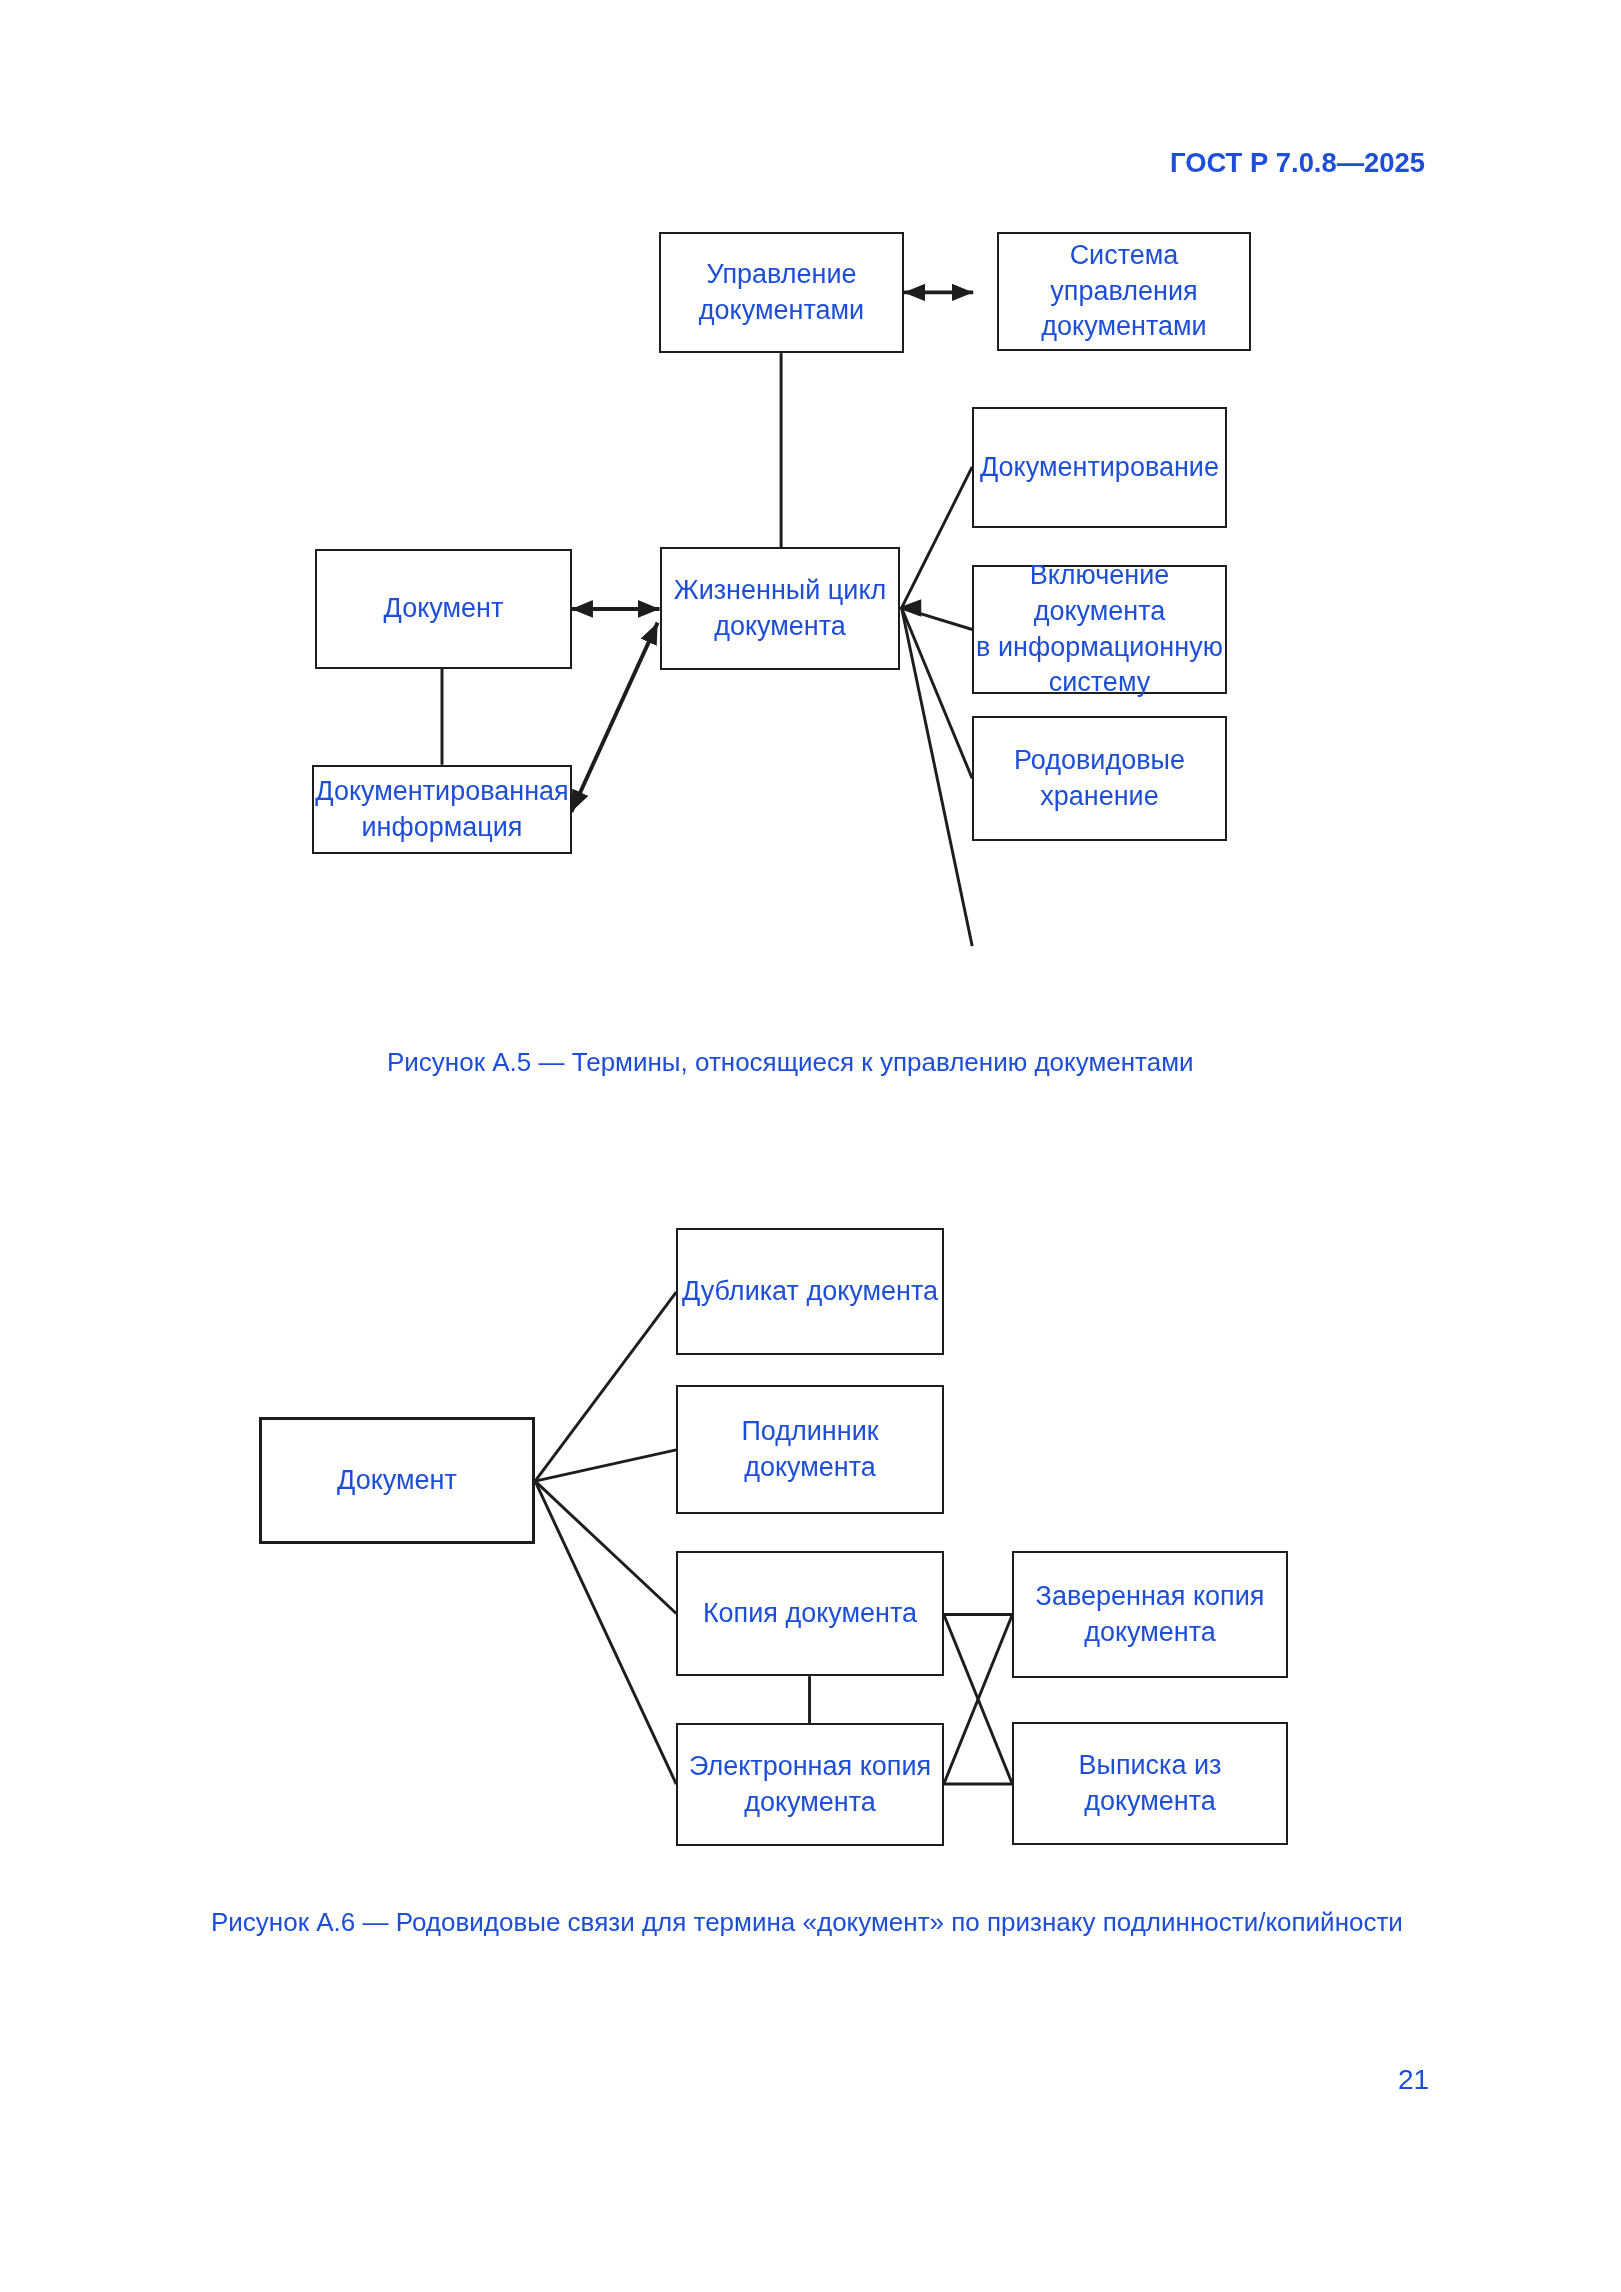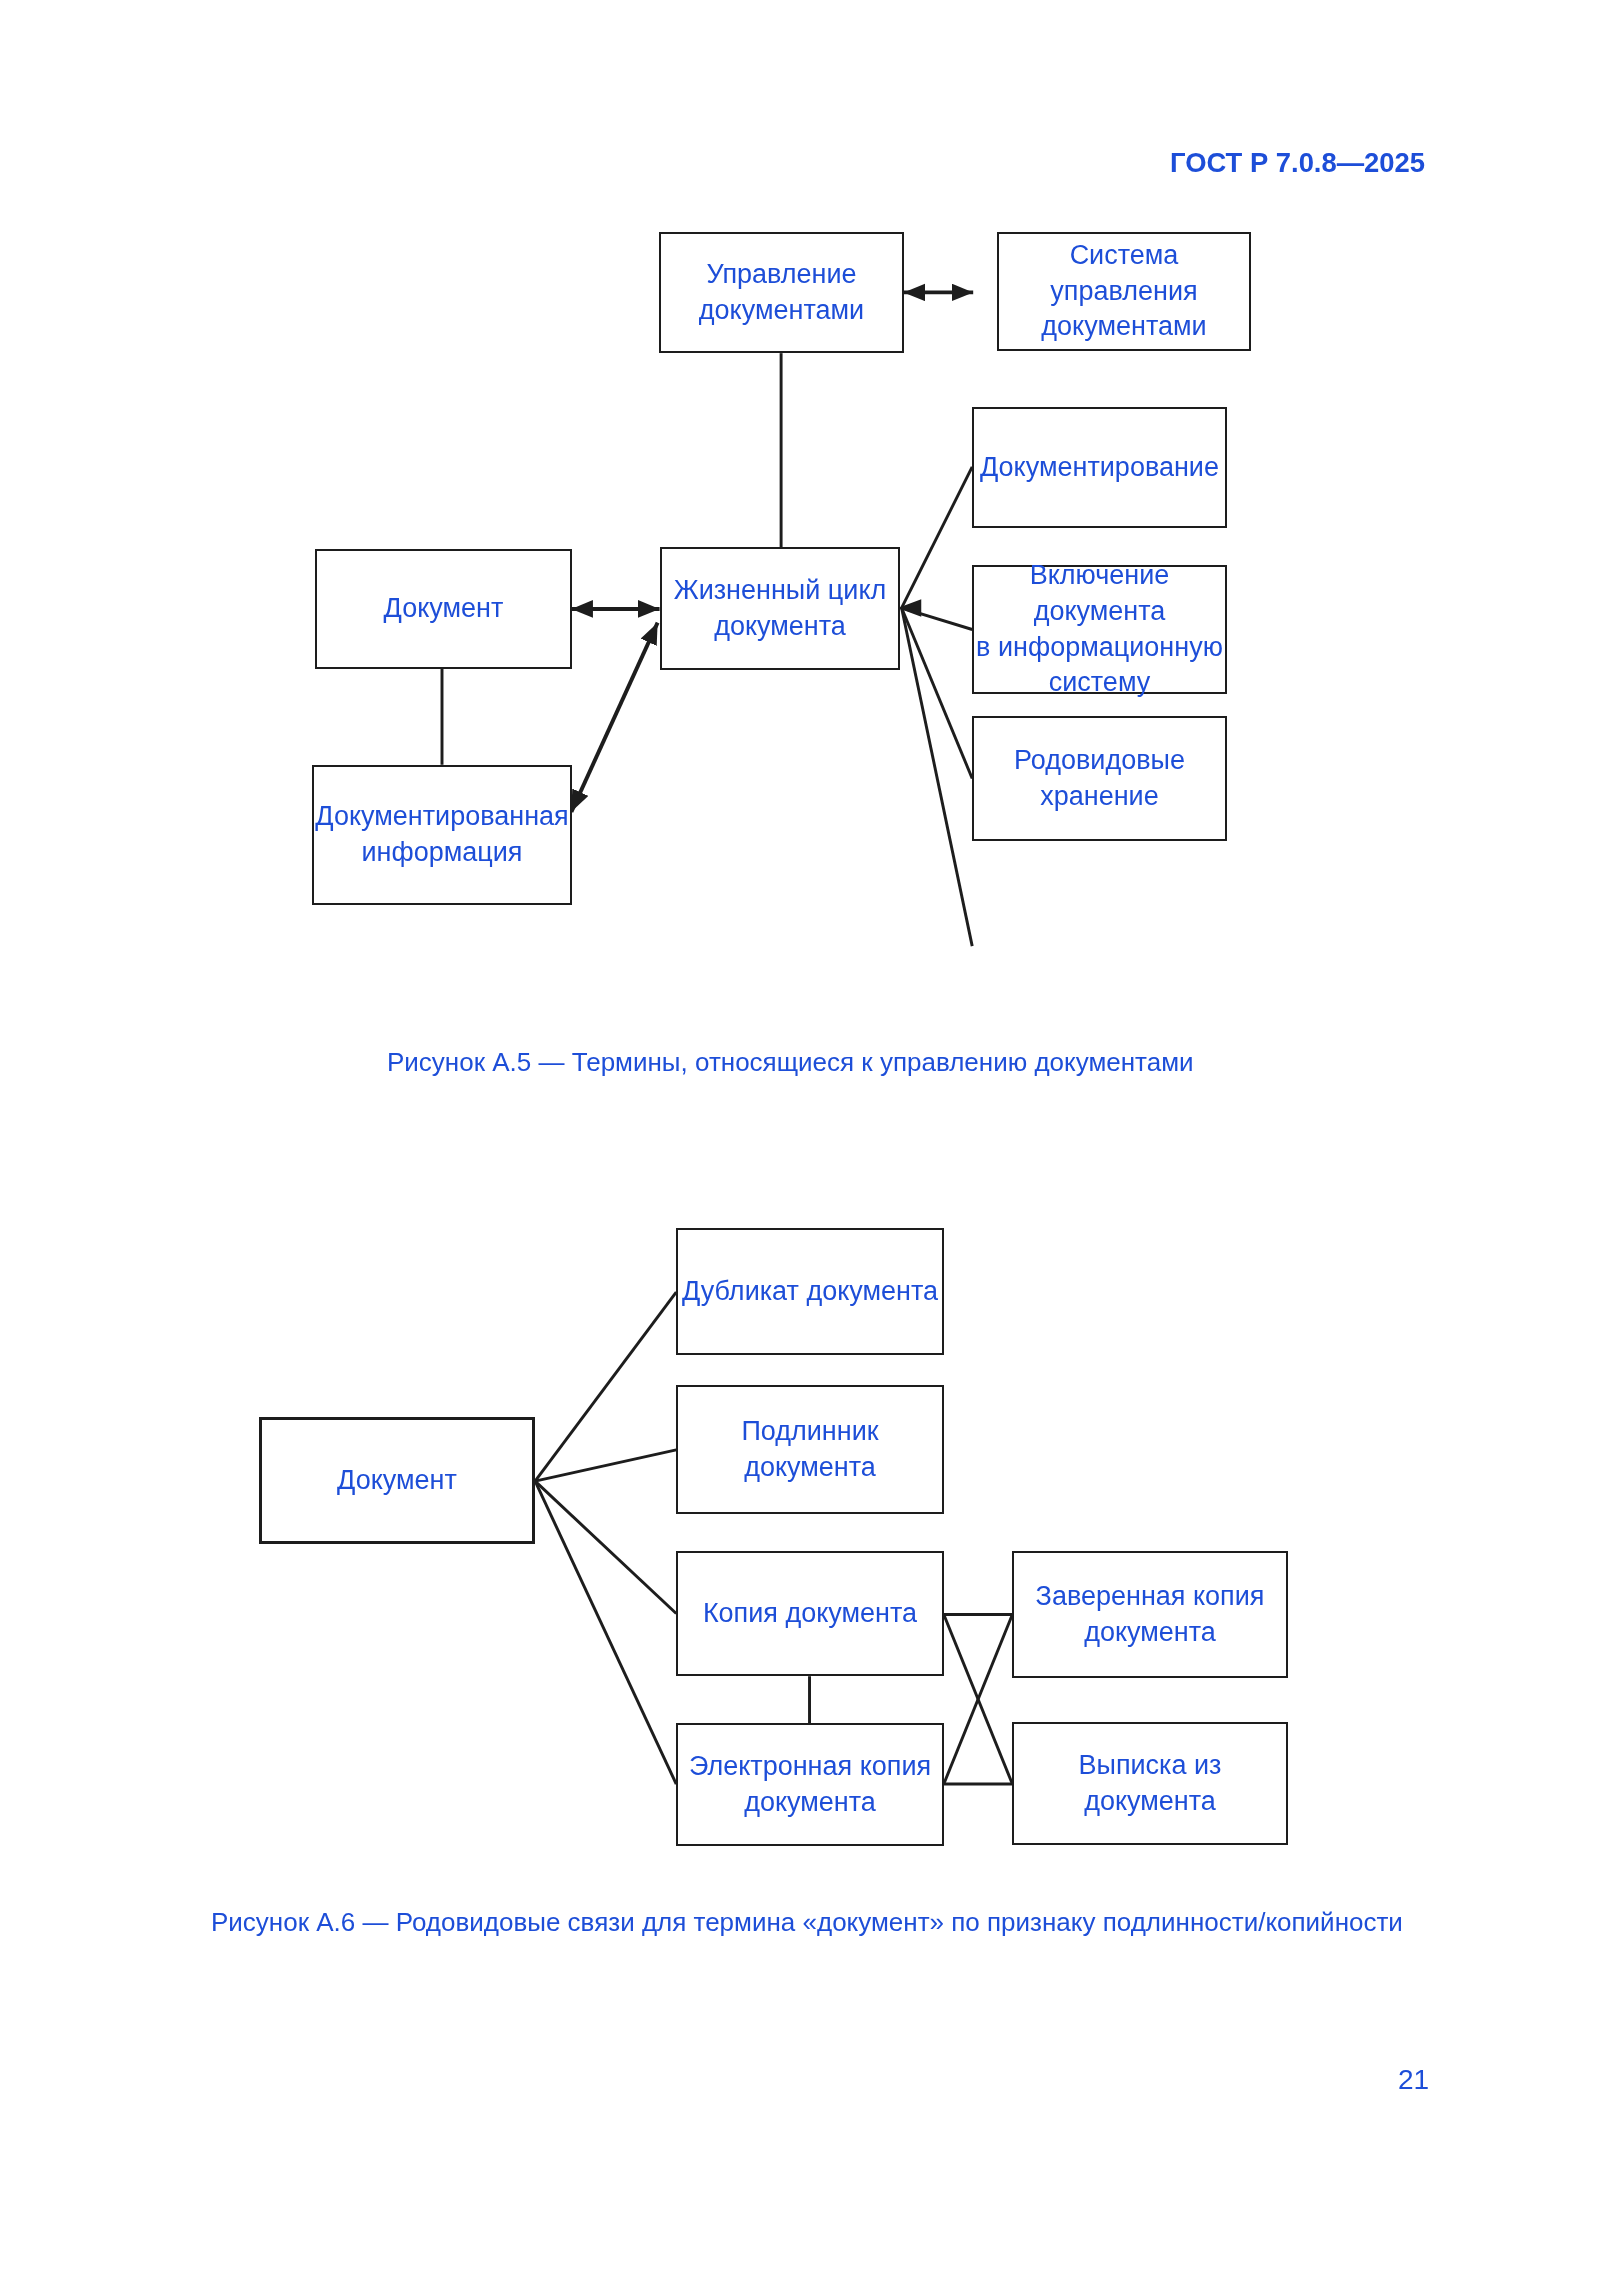--- a/index.html
+++ b/index.html
@@ -36,21 +36,21 @@
     font-size:27px;font-weight:400;line-height:1.32;
     white-space:pre-line;
     z-index:2;
   }
   .thick{border-width:3.9px;}
   
   .b-upr {left:659px; top:232px; width:245px; height:121px;}
   .b-sys {left:973px; top:232px; width:254px; height:119px;margin-left:24px;}
   .b-doc1{left:315px; top:549px; width:257px; height:120px;}
   .b-zhc {left:660px; top:547px; width:240px; height:123px;}
-  .b-dinf{left:312px; top:765px; width:260px; height:140px;}
+  .b-dinf{left:312px; top:765px; width:260px; height:89px;}
   .b-dok {left:972px; top:407px; width:255px; height:121px;}
   .b-vkl {left:972px; top:565px; width:255px; height:129px;}
   .b-oper{left:972px; top:716px; width:255px; height:125px;}
   .b-arh {left:972px; top:882px; width:255px; height:127px;}
   
   .b-doc2{left:259px; top:1417px;width:276px; height:127px;}
   .b-dub {left:676px; top:1228px;width:268px; height:127px;}
   .b-pod {left:676px; top:1385px;width:268px; height:129px;}
   .b-kop {left:676px; top:1551px;width:268px; height:125px;}
   .b-elk {left:676px; top:1723px;width:268px; height:123px;text-align:center;}

